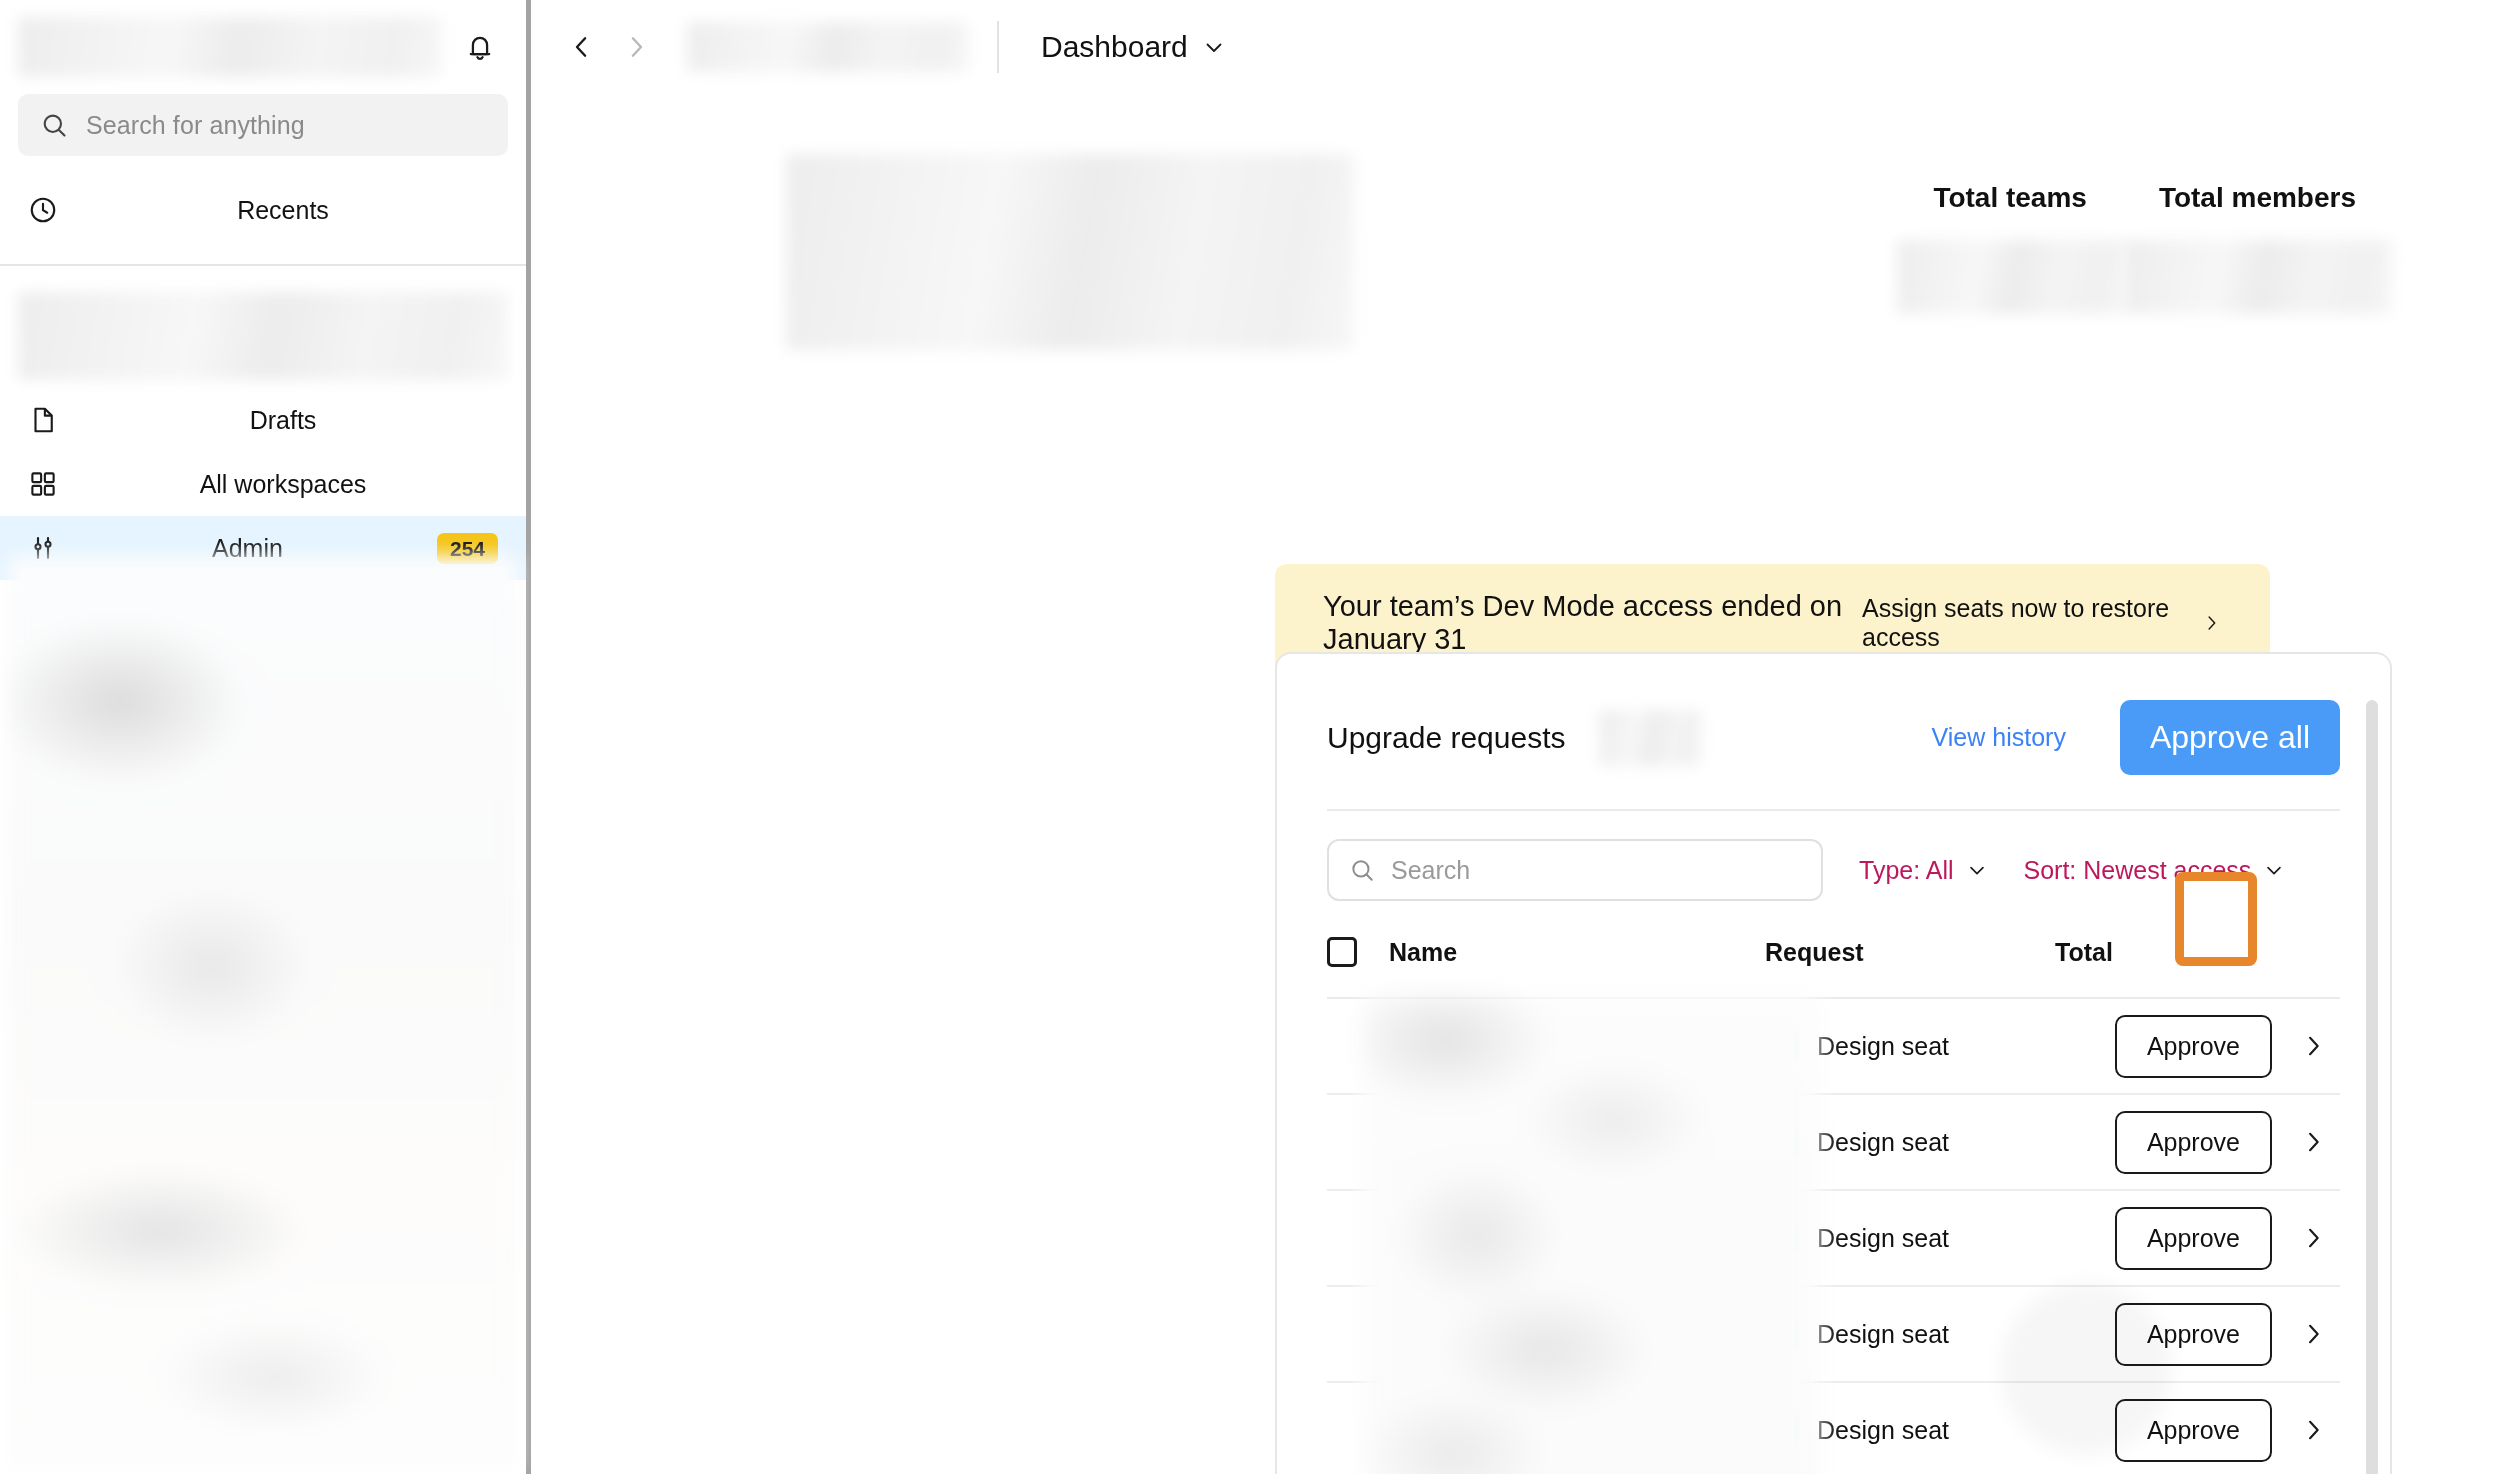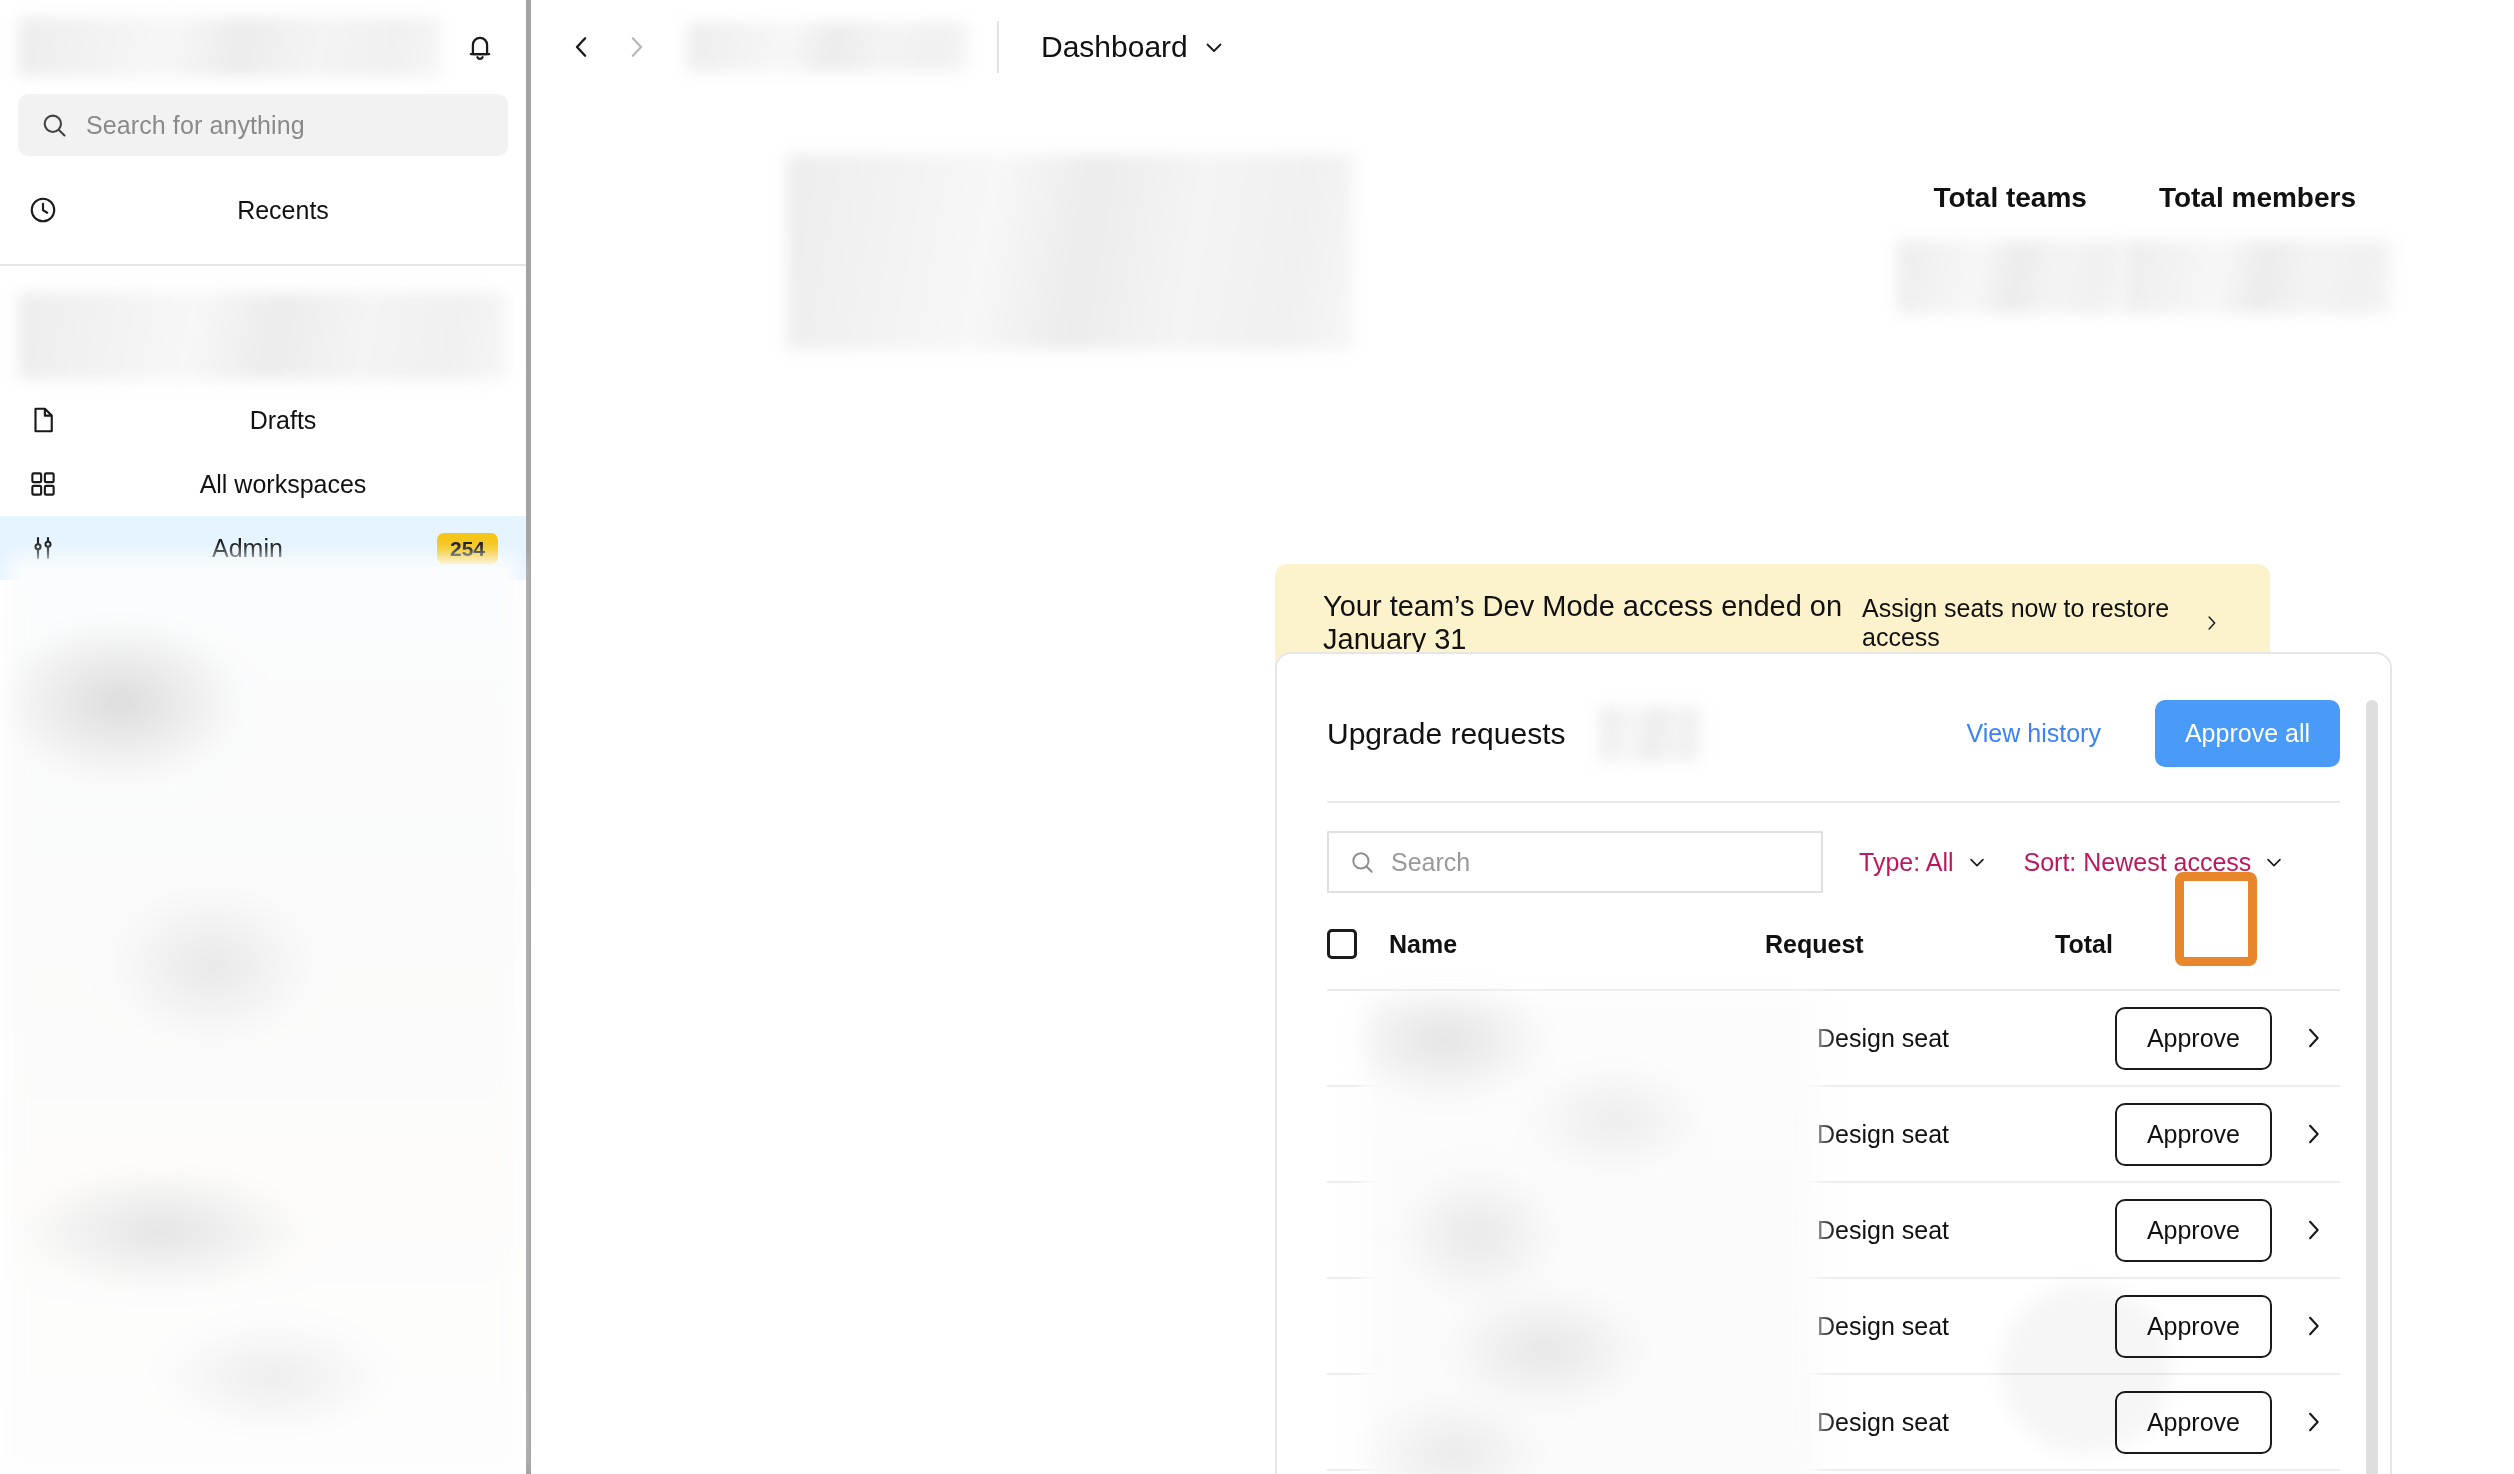--- a/index.html
+++ b/index.html
@@ -152,33 +152,33 @@
     gap: 20px;
   }
   .card-title { font-size: 30px; color: #111; }
   .title-redact { width: 102px; height: 56px; margin-left: 14px; }
   .card-head-spacer { flex: 1 1 auto; }
   .link-btn {
     font-size: 25px; color: #3b82f6; cursor: pointer; margin-right: 34px;
   }
   .primary-btn {
     background: #4a9bf7; color: #fff;
-    font-size: 25px; border: none;
+    font-size: 32px; border: none;
     border-radius: 10px; padding: 19px 30px;
     cursor: pointer; font-family: inherit;
   }
   .card-sep { height: 2px; background:#eaeaea; margin: 34px 50px 0 50px; }
 
   .filters {
     display: flex; align-items: center;
     padding: 28px 50px 0 50px; gap: 36px;
   }
   .f-search {
     width: 496px; height: 62px;
-    border: 2px solid #e0e0e0; border-radius: 1px;
+    border: 2px solid #e0e0e0; border-radius: 12px;
     display: flex; align-items: center; gap: 16px; padding: 0 20px;
     cursor: text;
   }
   .f-search .ph { font-size: 25px; color: #9a9a9a; }
   .f-drop {
     display: flex; align-items: center; gap: 12px;
     font-size: 25px; color: #be185d; cursor: pointer;
   }
 
   .thead {

